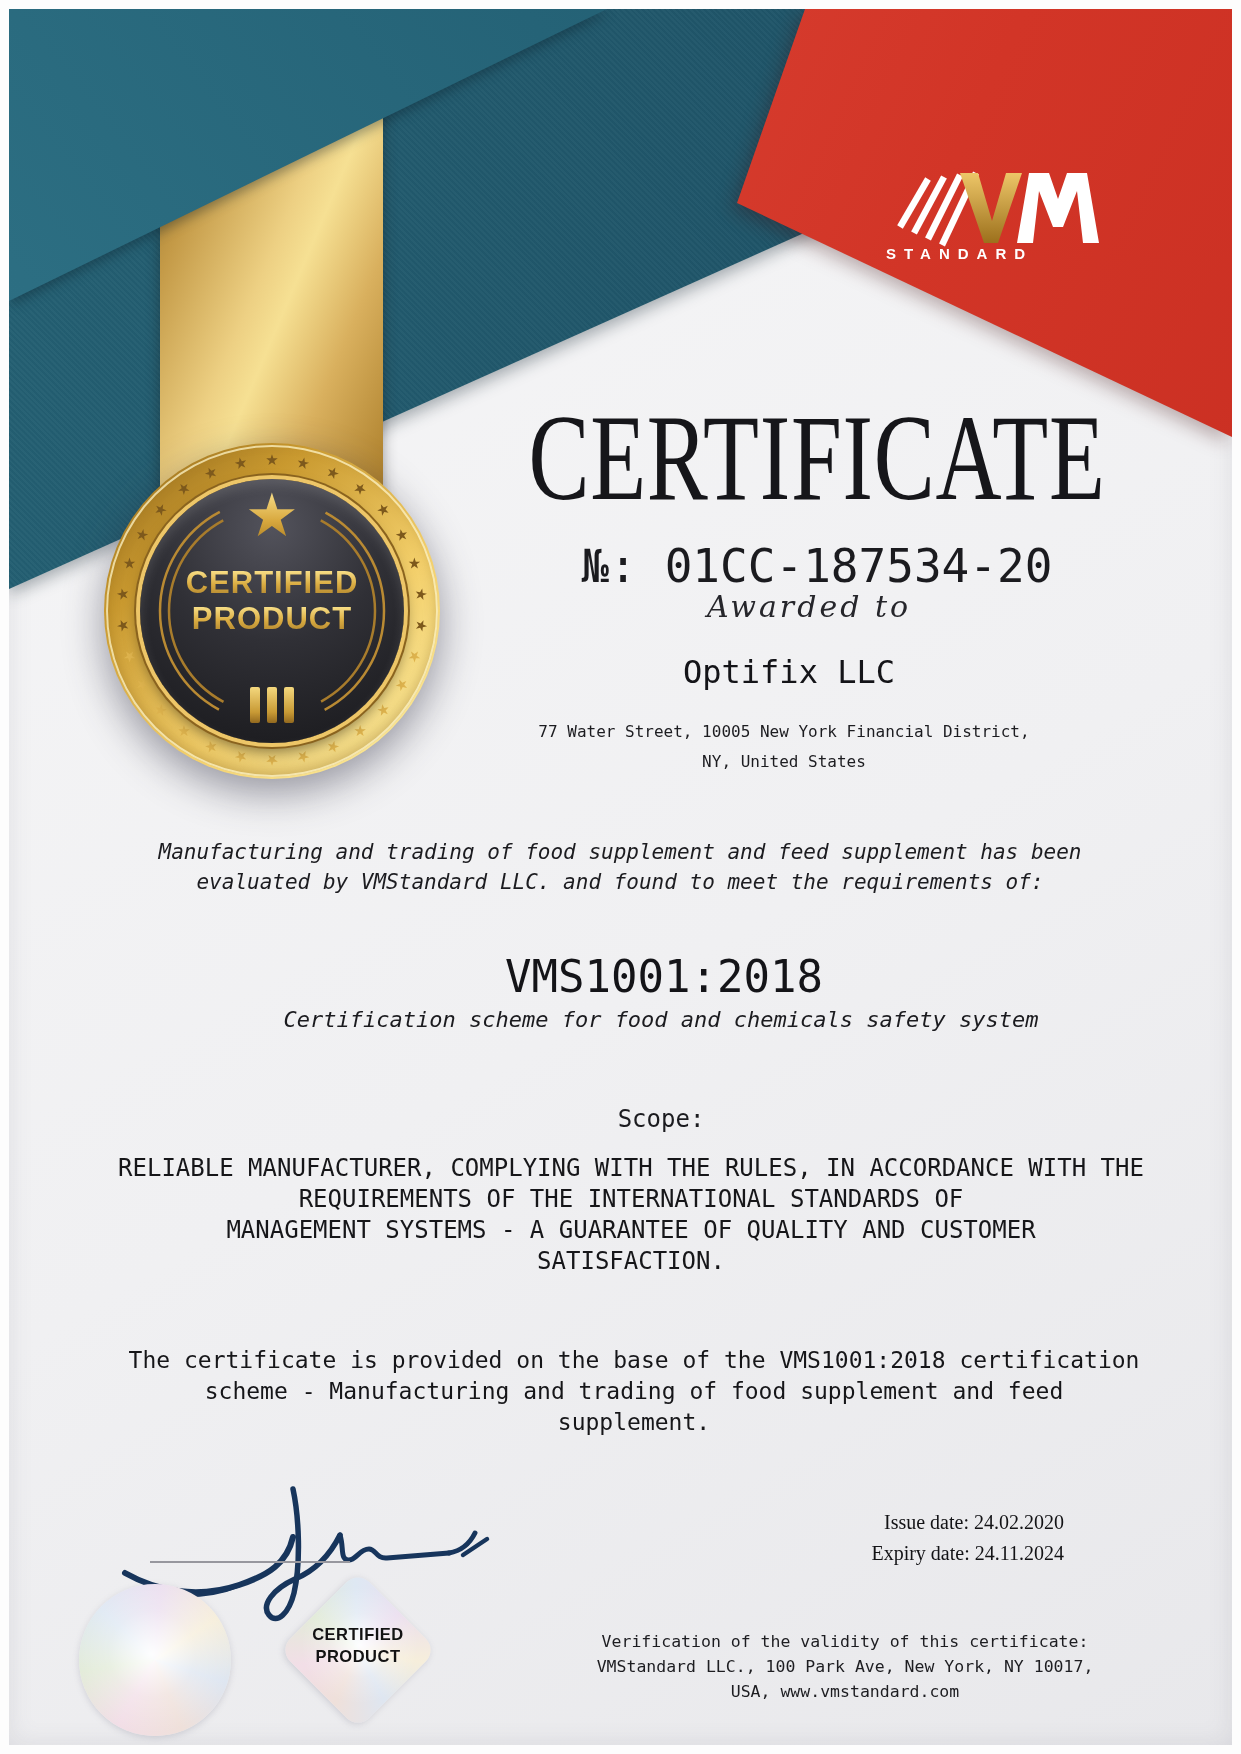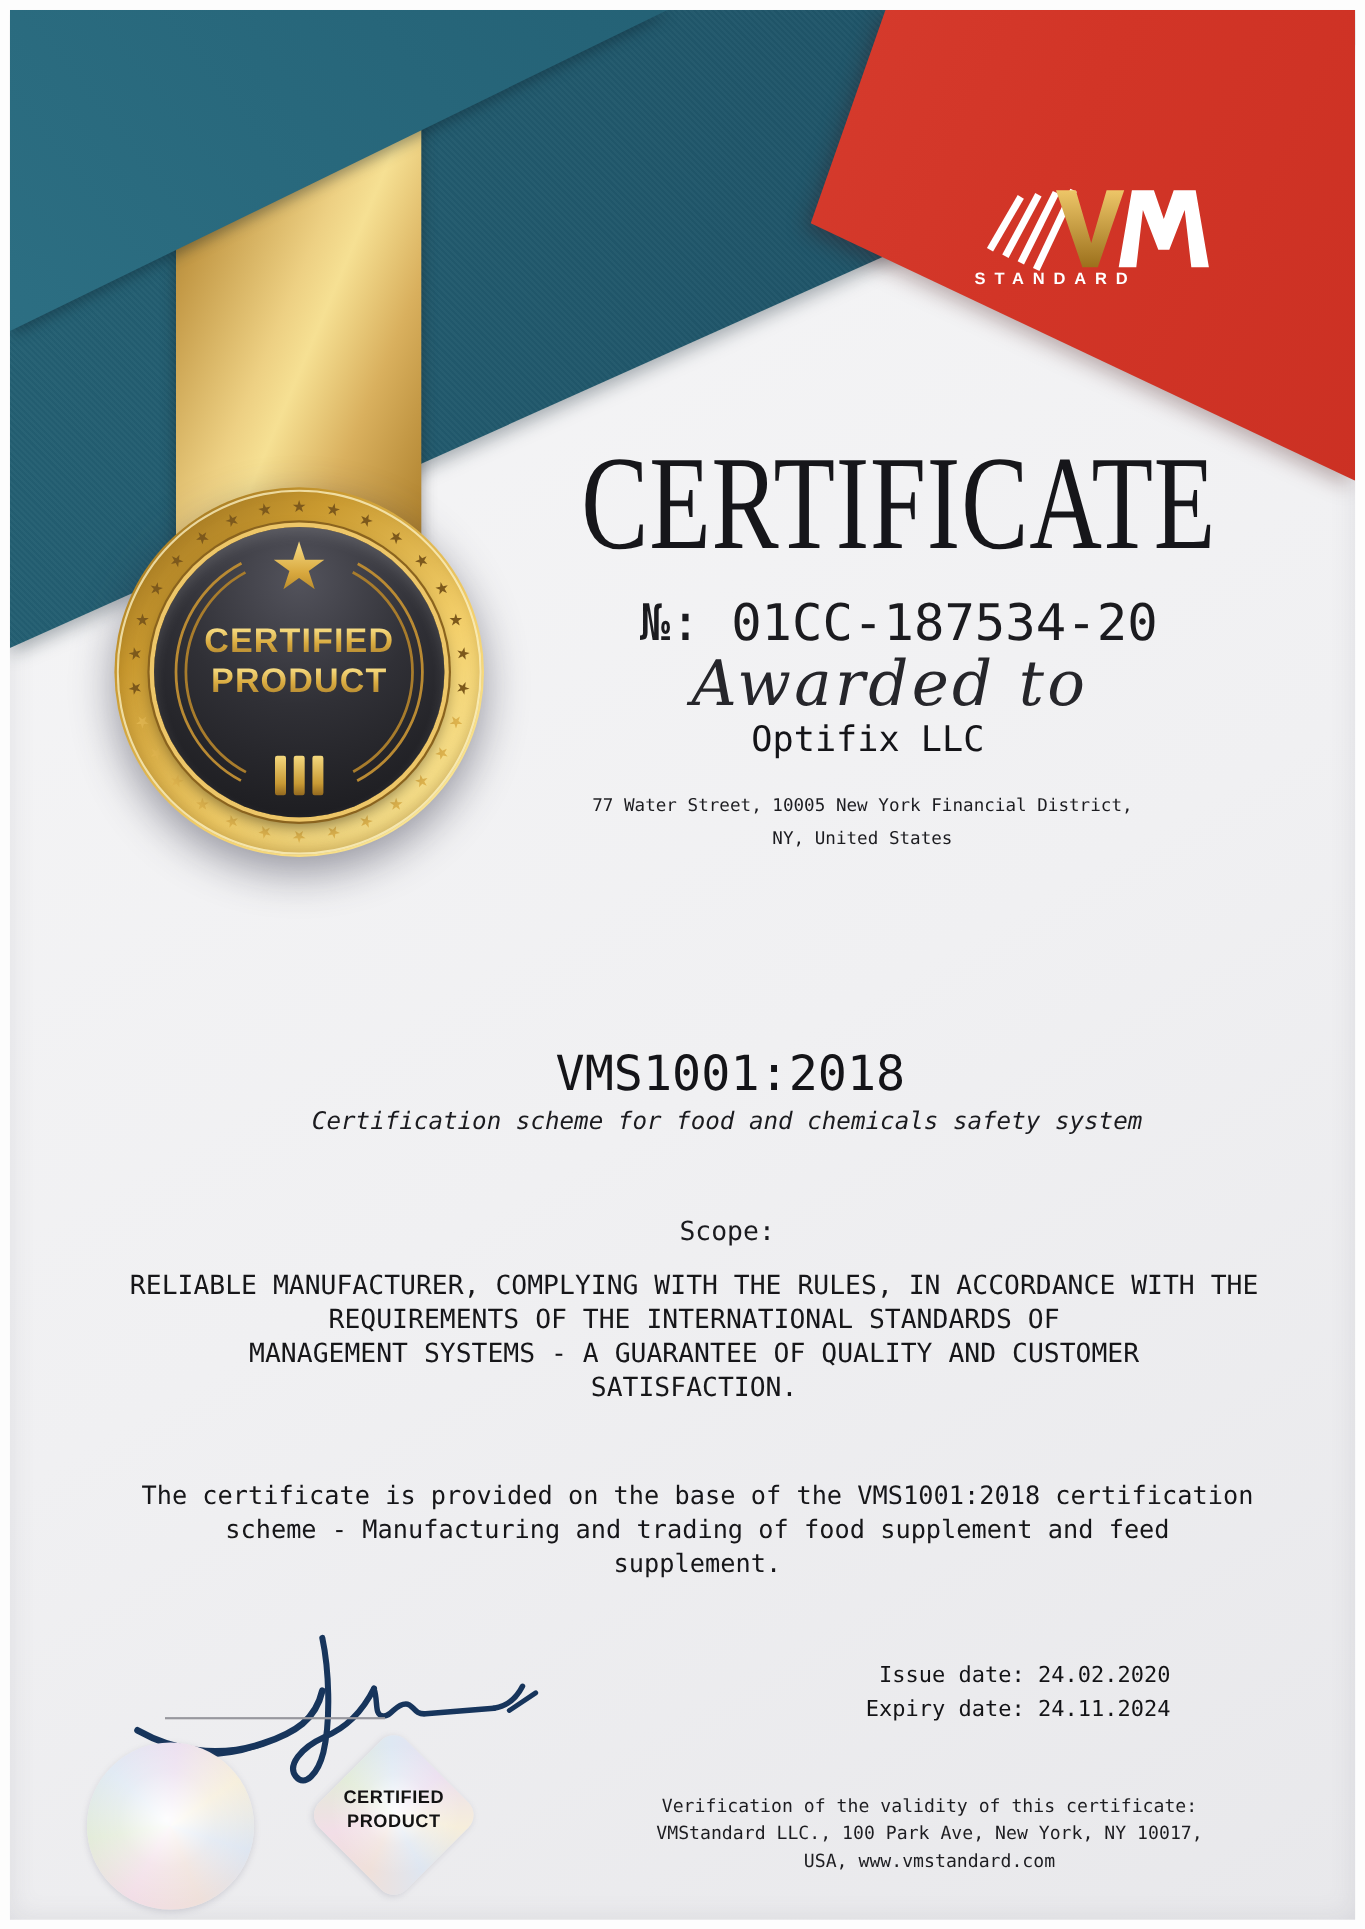--- a/index.html
+++ b/index.html
@@ -86,31 +86,31 @@
   .title{
     left:393px;top:388px;width:830px;
     font-family:"Liberation Serif","DejaVu Serif",serif;
     font-size:122px;line-height:1.0;color:#16161a;letter-spacing:1px;
     transform:scaleX(.75);transform-origin:center;white-space:nowrap;
   }
   .cert-number{left:393px;top:530px;width:830px;font-size:46px;color:#1b1b1f;white-space:nowrap;}
   .awarded{
     left:385px;top:580px;width:830px;
     font-family:"DejaVu Serif","Liberation Serif",serif;
-    font-style:italic;font-size:57px;color:#26262b;letter-spacing:3px;
+    font-style:italic;font-size:30px;color:#26262b;letter-spacing:3px;
   }
   .company{left:365px;top:644px;width:830px;font-size:32px;color:#141418;}
   .address{left:360px;top:708px;width:830px;font-size:16px;line-height:30px;color:#1c1c20;}
   .statement{left:1px;top:828px;width:1220px;font-style:italic;font-size:21px;line-height:30px;color:#1c1c20;}
   .std-code{left:40px;top:942px;width:1230px;font-size:44px;color:#141418;}
   .std-desc{left:37px;top:998px;width:1230px;font-style:italic;font-size:22px;color:#1b1b1f;}
   .scope-label{left:40px;top:1096px;width:1224px;font-size:24px;color:#1b1b1f;}
   .scope-body{left:10px;top:1144px;width:1224px;font-size:24px;line-height:31px;color:#161619;}
   .provision{left:13px;top:1336px;width:1224px;font-size:23px;line-height:31px;color:#161619;}
-  .dates{right:168px;top:1498px;width:560px;text-align:right;font-size:20px;line-height:31px;color:#131316;}
+  .dates{right:168px;top:1498px;width:560px;text-align:right;font-size:20px;line-height:31px;color:#131316;font-family:Liberation Serif, serif;}
   .verification{left:436px;top:1620px;width:800px;font-size:16.5px;line-height:25px;color:#1d1d21;}
   
   .signature{position:absolute;left:88px;top:1468px;width:400px;height:150px;}
   .sig-underline{position:absolute;left:141px;top:1552px;width:200px;height:2px;background:#97979e;}
   .holo{position:relative;border-radius:50%;
     background:conic-gradient(from 210deg,#f2dee7,#e2ebd8,#dee8f3,#ebdeef,#f6eedb,#dee6f1,#efe0da,#f2dee7);
     box-shadow:0 2px 6px rgba(120,120,140,.25);}
   .holo::after{content:"";position:absolute;inset:0;border-radius:inherit;
     background:radial-gradient(circle at 48% 46%,rgba(255,255,255,.95) 0%,rgba(255,255,255,.25) 38%,rgba(255,255,255,0) 70%);}
   .seal-circle{position:absolute;left:70px;top:1575px;width:152px;height:152px;}
@@ -209,20 +209,24 @@
 
     <div class="abs center title">CERTIFICATE</div>
     <div class="abs center cert-number"><span>№:</span> <span>01CC-187534-20</span></div>
     <div class="abs center awarded">Awarded to</div>
     <div class="abs center company">Optifix LLC</div>
     <div class="abs center address">
       <div>77 Water Street, 10005 New York Financial District,</div>
       <div>NY, United States</div>
     </div>
 
+    <div class="abs center statement">
+      <div>Manufacturing and trading of food supplement and feed supplement has been</div>
+      <div>evaluated by VMStandard LLC. and found to meet the requirements of:</div>
+    </div>
 
     <div class="abs center std-code">VMS1001:2018</div>
     <div class="abs center std-desc">Certification scheme for food and chemicals safety system</div>
 
     <div class="abs center scope-label">Scope:</div>
     <div class="abs center scope-body">
       <div>RELIABLE MANUFACTURER, COMPLYING WITH THE RULES, IN ACCORDANCE WITH THE</div>
       <div>REQUIREMENTS OF THE INTERNATIONAL STANDARDS OF</div>
       <div>MANAGEMENT SYSTEMS - A GUARANTEE OF QUALITY AND CUSTOMER</div>
       <div>SATISFACTION.</div>

